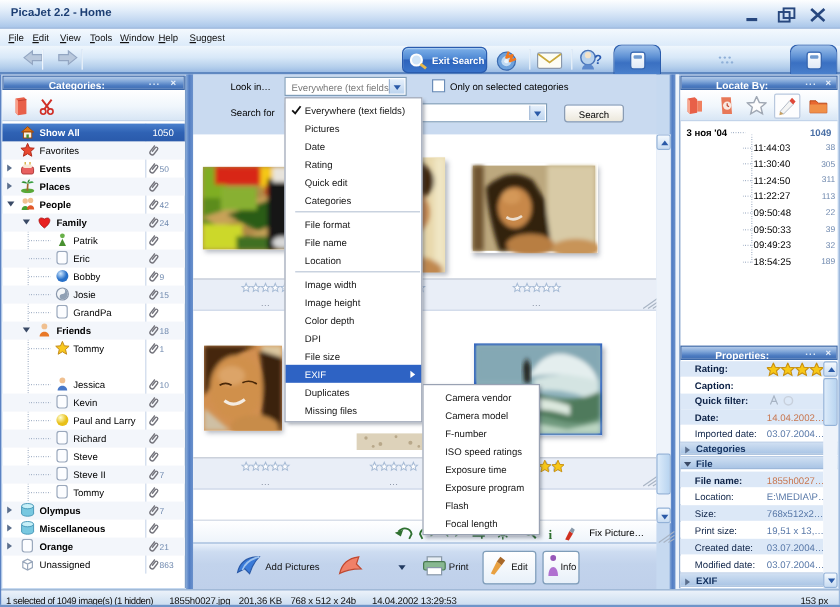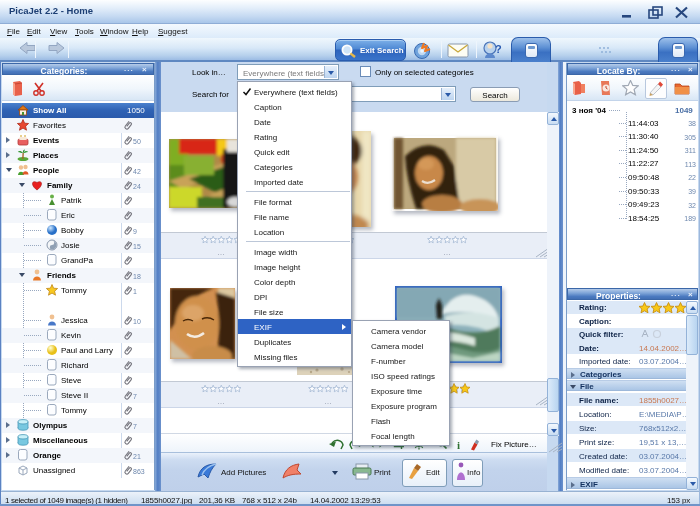--- a/index.html
+++ b/index.html
@@ -854,36 +854,33 @@
 <span style="left:667px">153 px</span>
 </div>
 <div class="menu" style="left:237px;top:81px;width:115px;padding:2px 0">
 <div class="mi">
 <svg style="position:absolute;left:4px;top:3px" width="10" height="10">
           <path d="M1.5 5 L4 7.5 L8.5 1.5" fill="none" stroke="#111" stroke-width="1.5"></path>
         </svg>
 <span>Everywhere (text fields)</span>
 </div>
 <div class="mi">
-<span>Caption</span>
+<span>Pictures</span>
 </div>
 <div class="mi">
 <span>Date</span>
 </div>
 <div class="mi">
 <span>Rating</span>
 </div>
 <div class="mi">
 <span>Quick edit</span>
 </div>
 <div class="mi">
 <span>Categories</span>
-</div>
-<div class="mi">
-<span>Imported date</span>
 </div>
 <div class="msep"></div>
 <div class="mi">
 <span>File format</span>
 </div>
 <div class="mi">
 <span>File name</span>
 </div>
 <div class="mi">
 <span>Location</span>

